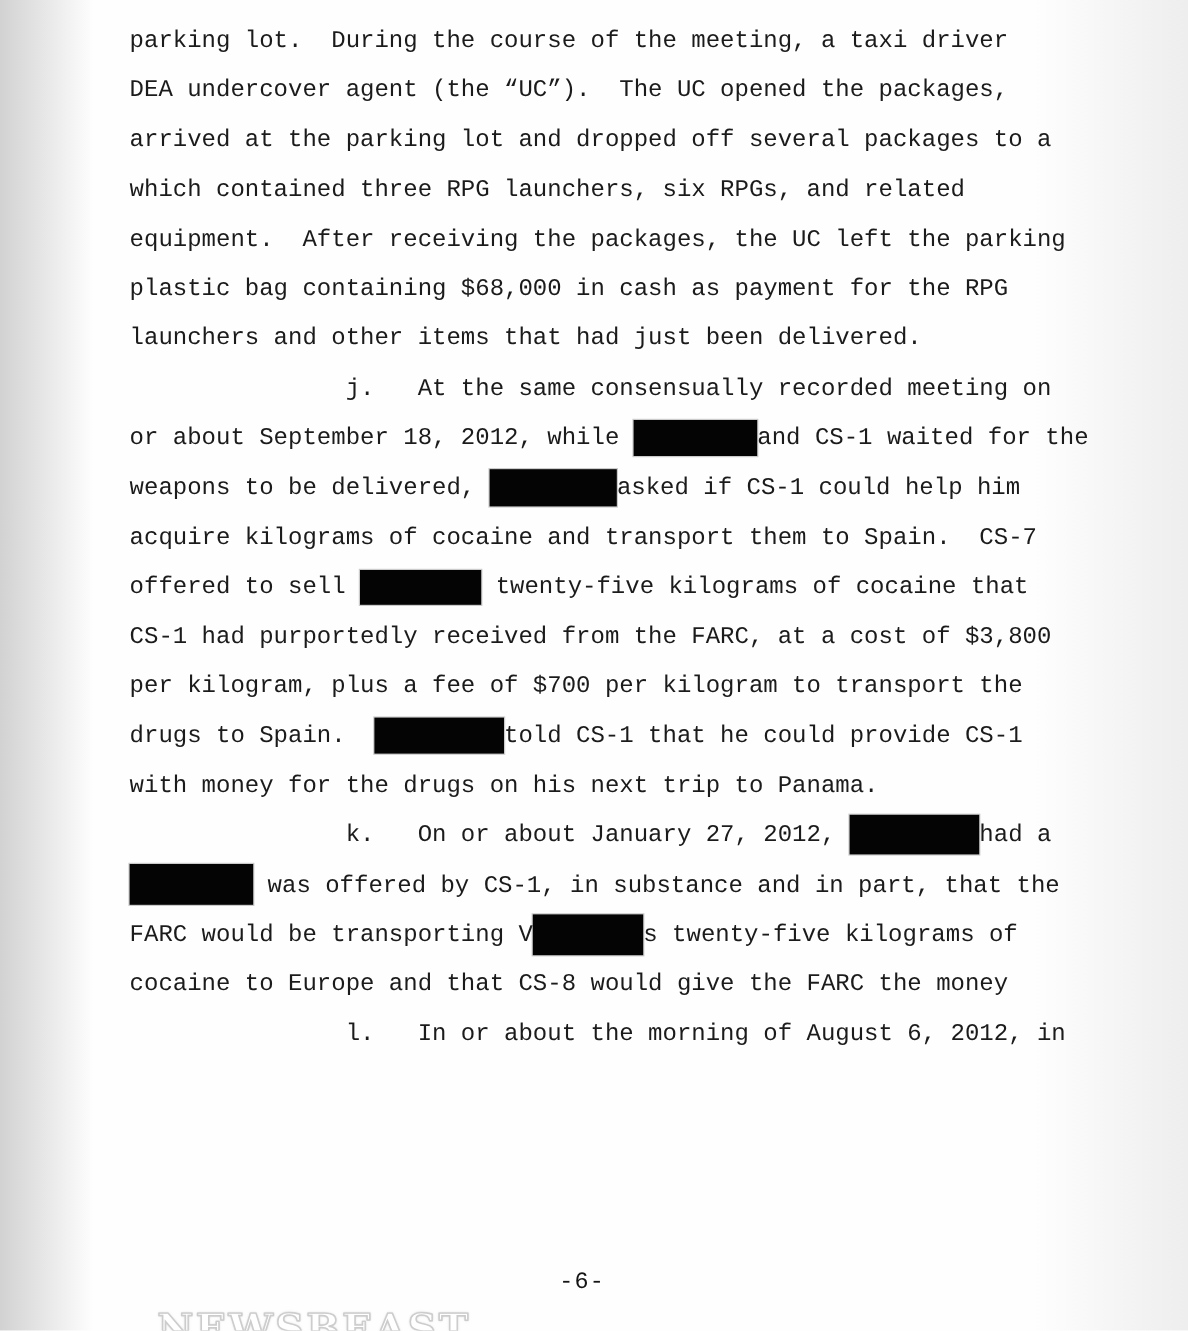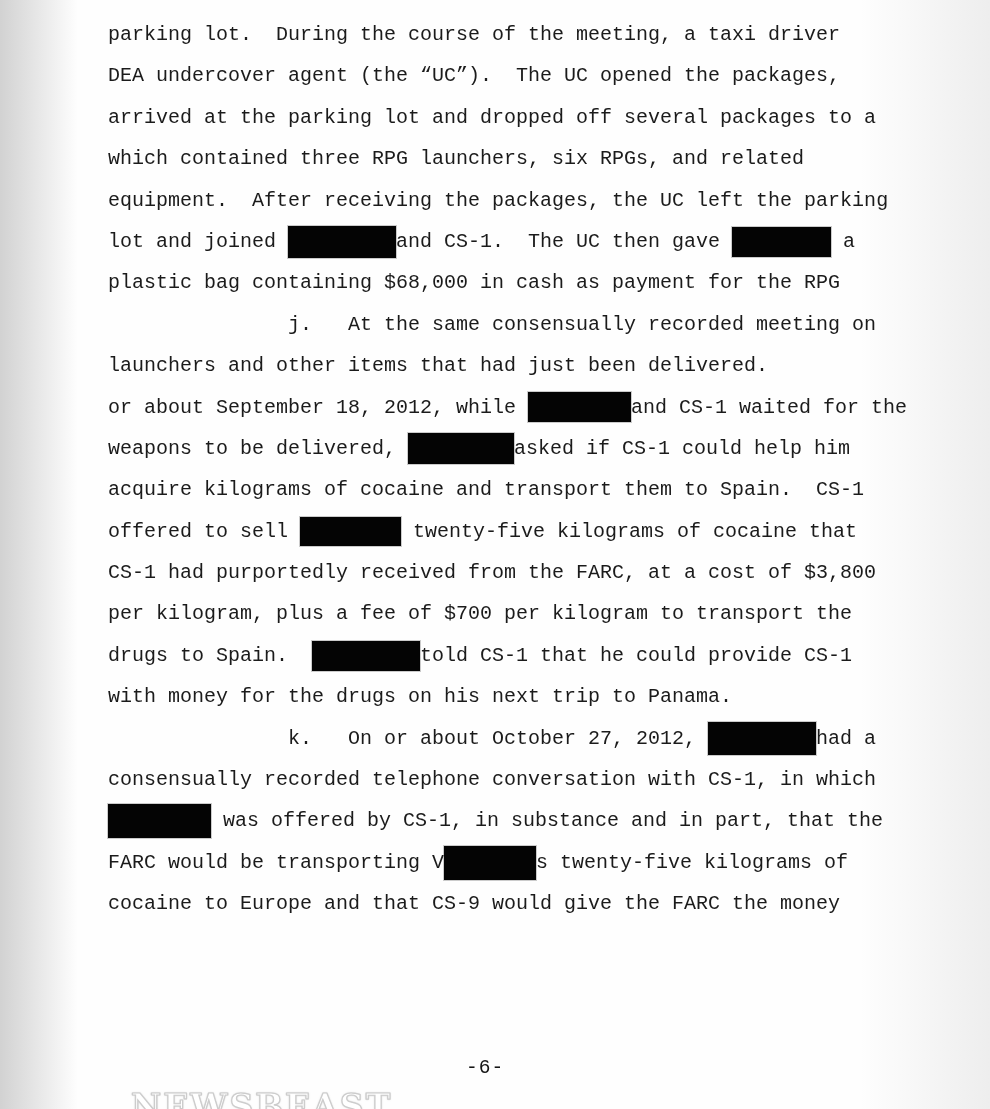--- a/index.html
+++ b/index.html
@@ -56,34 +56,33 @@
 <div class="page">
   <div class="edge-left"></div>
   <div class="edge-right"></div>
 
   <div class="doc">
       <div class="line"><span>parking lot.  During the course of the meeting, a taxi driver</span></div>
       <div class="line"><span>DEA undercover agent (the “UC”).  The UC opened the packages,</span></div>
       <div class="line"><span>arrived at the parking lot and dropped off several packages to a</span></div>
       <div class="line"><span>which contained three RPG launchers, six RPGs, and related</span></div>
       <div class="line"><span>equipment.  After receiving the packages, the UC left the parking</span></div>
-      <div class="line"><span>lot and joined </span><span class="redaction" style="width: 108px; height: 32px; background: rgb(4, 4, 4);"></span><span>and CS-1.  The UC then gave </span><span class="redaction" style="width: 99px; height: 30px; background: rgb(4, 4, 4);"></span><span> a</span></div>
       <div class="line"><span>plastic bag containing $68,000 in cash as payment for the RPG</span></div>
+      <div class="line"><span>launchers and other items that had just been delivered.</span></div>
       <div class="line"><span>               j.   At the same consensually recorded meeting on</span></div>
-      <div class="line"><span>launchers and other items that had just been delivered.</span></div>
       <div class="line"><span>or about September 18, 2012, while </span><span class="redaction" style="width: 103px; height: 30px; background: rgb(4, 4, 4);"></span><span>and CS-1 waited for the</span></div>
       <div class="line"><span>weapons to be delivered, </span><span class="redaction" style="width: 106px; height: 31px; background: rgb(4, 4, 4);"></span><span>asked if CS-1 could help him</span></div>
-      <div class="line"><span>acquire kilograms of cocaine and transport them to Spain.  CS-1</span></div>
+      <div class="line"><span>acquire kilograms of cocaine and transport them to Spain.  CS-7</span></div>
       <div class="line"><span>offered to sell </span><span class="redaction" style="width: 101px; height: 29px; background: rgb(4, 4, 4);"></span><span> twenty-five kilograms of cocaine that</span></div>
       <div class="line"><span>CS-1 had purportedly received from the FARC, at a cost of $3,800</span></div>
       <div class="line"><span>per kilogram, plus a fee of $700 per kilogram to transport the</span></div>
       <div class="line"><span>drugs to Spain.  </span><span class="redaction" style="width: 108px; height: 30px; background: rgb(4, 4, 4);"></span><span>told CS-1 that he could provide CS-1</span></div>
       <div class="line"><span>with money for the drugs on his next trip to Panama.</span></div>
-      <div class="line"><span>               k.   On or about October 27, 2012, </span><span class="redaction" style="width: 108px; height: 33px; background: rgb(4, 4, 4);"></span><span>had a</span></div>
-      <div class="line"><span>consensually recorded telephone conversation with CS-1, in which</span></div>
+      <div class="line"><span>               k.   On or about January 27, 2012, </span><span class="redaction" style="width: 108px; height: 33px; background: rgb(4, 4, 4);"></span><span>had a</span></div>
       <div class="line"><span class="redaction" style="width: 103px; height: 34px; background: rgb(4, 4, 4);"></span><span> was offered by CS-1, in substance and in part, that the</span></div>
       <div class="line"><span>FARC would be transporting V</span><span class="redaction" style="width: 92px; height: 34px; background: rgb(4, 4, 4);"></span><span>s twenty-five kilograms of</span></div>
-      <div class="line"><span>cocaine to Europe and that CS-9 would give the FARC the money</span></div>
+      <div class="line"><span>cocaine to Europe and that CS-8 would give the FARC the money</span></div>
+      <div class="line"><span>               l.   In or about the morning of August 6, 2012, in</span></div>
     </div>
 
   <div class="watermark">NEWSBEAST</div>
   <div class="pagenum">-6-</div>
 </div>
 
 </body></html>

